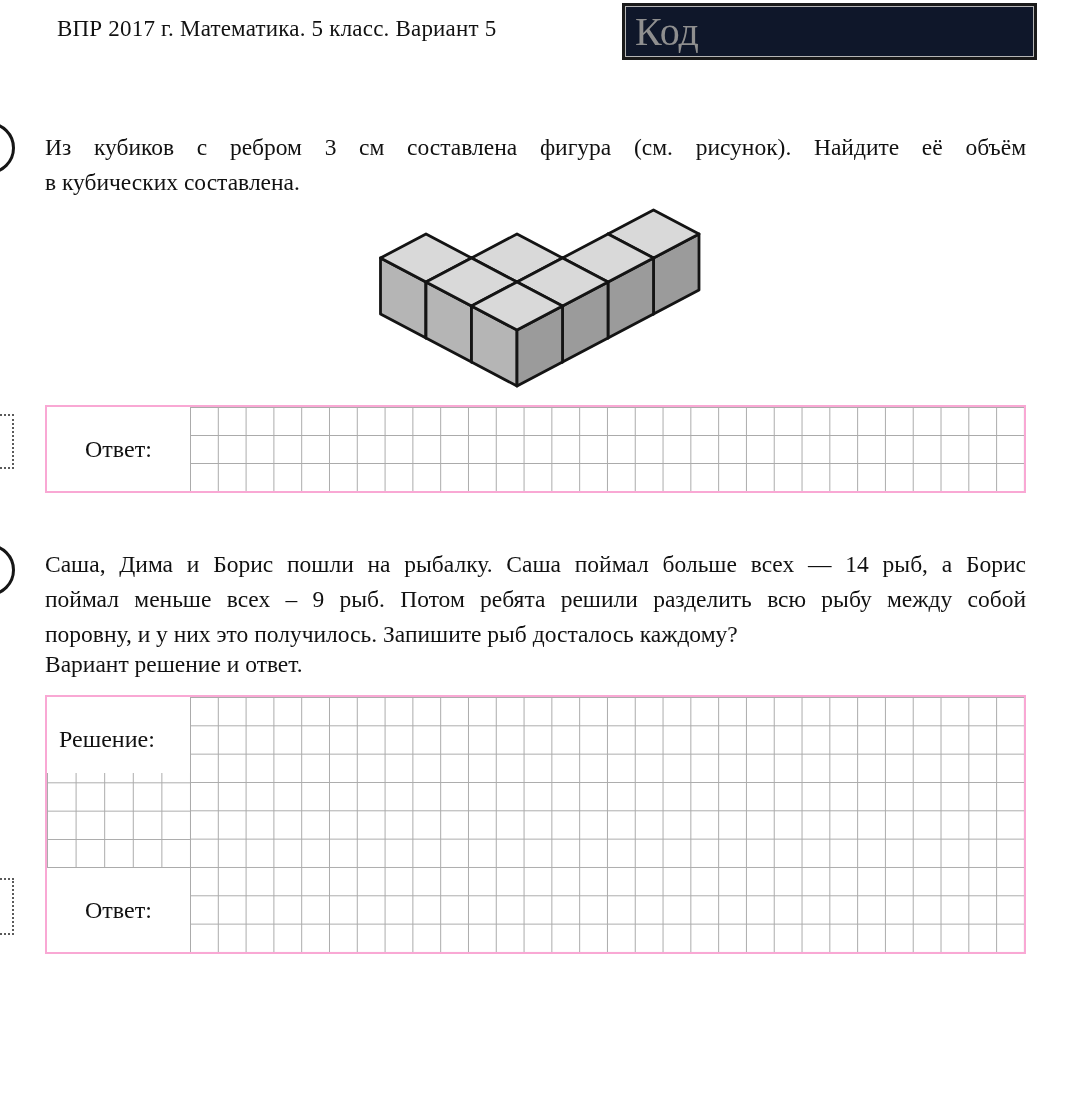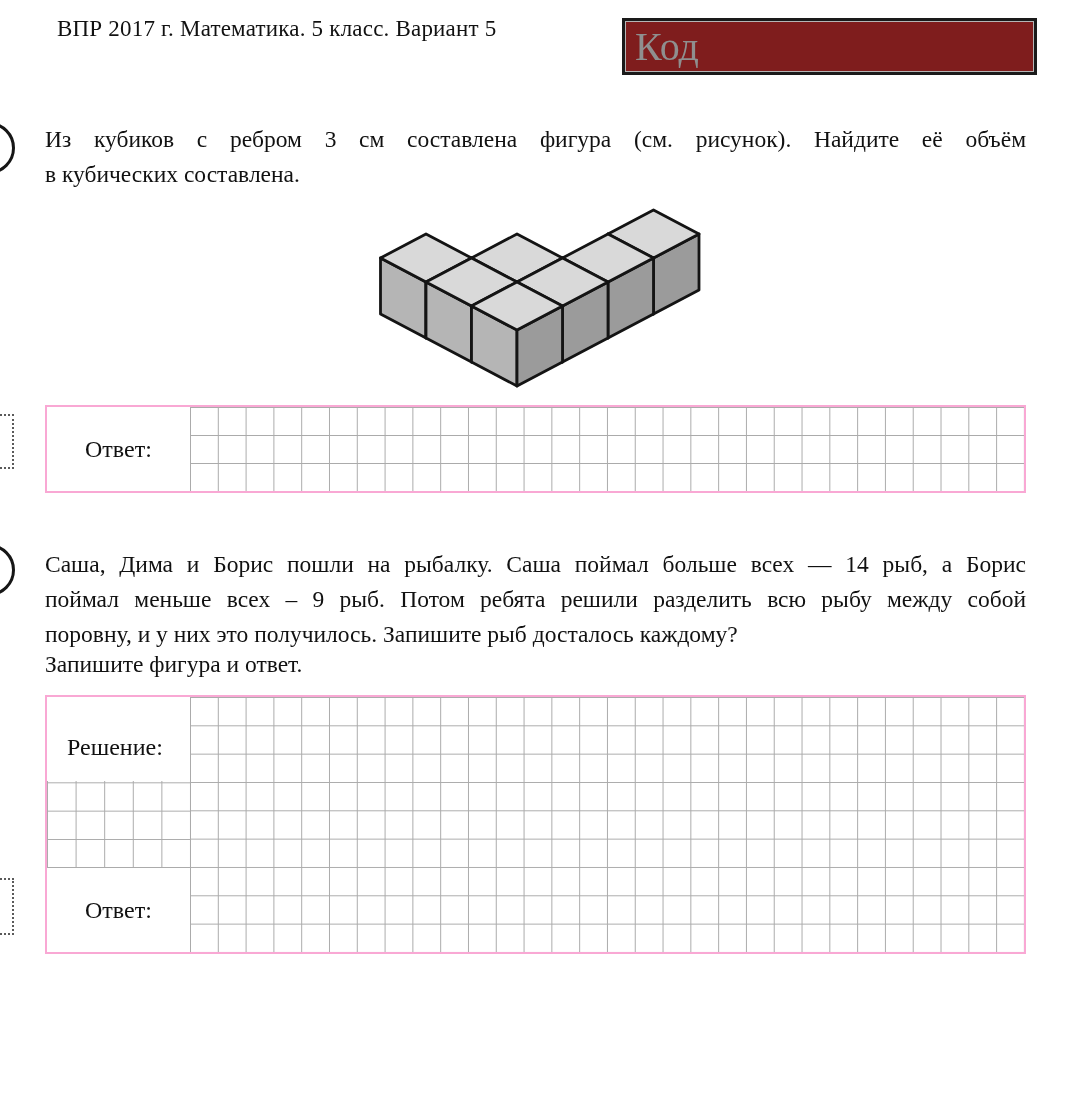--- a/index.html
+++ b/index.html
@@ -16,25 +16,25 @@
   
   .header-title {
     position: absolute;
     left: 57px; top: 16px;
     font-size: 23px;
     letter-spacing: 0.2px;
     white-space: nowrap;
   }
   .code-box {
     position: absolute;
-    left: 622px; top: 18px;
+    left: 622px; top: 3px;
     width: 409px; height: 51px;
     border: 3px solid #1a1a1a;
     box-shadow: inset 0 0 0 1px #b5b5b5;
-    background: #7f1d1d;
+    background: #0f172a;
     display: flex;
     align-items: center;
   }
   .code-label {
     color: #8f8f8f;
     font-size: 40px;
     padding-left: 10px;
     line-height: 1;
   }
 
@@ -52,21 +52,21 @@
   .task-circle-2 { top: 544px; }
 
   
   .task-text {
     position: absolute;
     left: 45px;
     width: 981px;
     font-size: 23.5px;
     line-height: 35px;
   }
-  .task1-text { top: 122px; }
+  .task1-text { top: 130px; }
   .task2-text { top: 547px; }
   .tline { text-align: justify; text-align-last: justify; }
   .tline-last { text-align-last: left; }
   .instruction {
     position: absolute;
     left: 45px; top: 651px;
     font-size: 23.5px;
   }
 
   
@@ -111,21 +111,21 @@
     position: absolute;
     left: 0;
     width: 143px;
     background: #fff;
     display: flex;
     align-items: center;
     box-sizing: border-box;
     font-size: 24px;
   }
   #answer-box-1 .label-cell { top: 0; height: 84px; padding-left: 38px; }
-  #solution-box .solution-label-cell { top: 16px; height: 68px; padding-left: 20px; }
+  #solution-box .solution-label-cell { top: 8px; height: 68px; padding-left: 12px; }
   #solution-box .answer-label-cell {
     top: 170px; height: 85px; padding-left: 38px;
     border-top: 1px solid #ababab;
   }
 
   
   .margin-dotted {
     position: absolute;
     left: -9px;
     width: 23px;
@@ -183,21 +183,21 @@
     </div>
   </div>
   <div class="margin-dotted margin-dotted-1"></div>
 
   <div class="task-circle task-circle-2"></div>
   <div class="task-text task2-text">
       <div class="tline">Саша, Дима и Борис пошли на рыбалку. Саша поймал больше всех — 14 рыб, а Борис</div>
       <div class="tline">поймал меньше всех – 9 рыб. Потом ребята решили разделить всю рыбу между собой</div>
       <div class="tline tline-last">поровну, и у них это получилось. Запишите рыб досталось каждому?</div>
     </div>
-  <div class="instruction">Запишите фигура и ответ.</div>
+  <div class="instruction">Вариант решение и ответ.</div>
 
   <div class="gridbox" id="solution-box">
     <div class="grid-layer main-grid"></div>
     <div class="grid-layer left-strip"></div>
     <div class="label-cell solution-label-cell">
       <span>Решение:</span>
     </div>
     <div class="label-cell answer-label-cell">
       <span>Ответ:</span>
     </div>

